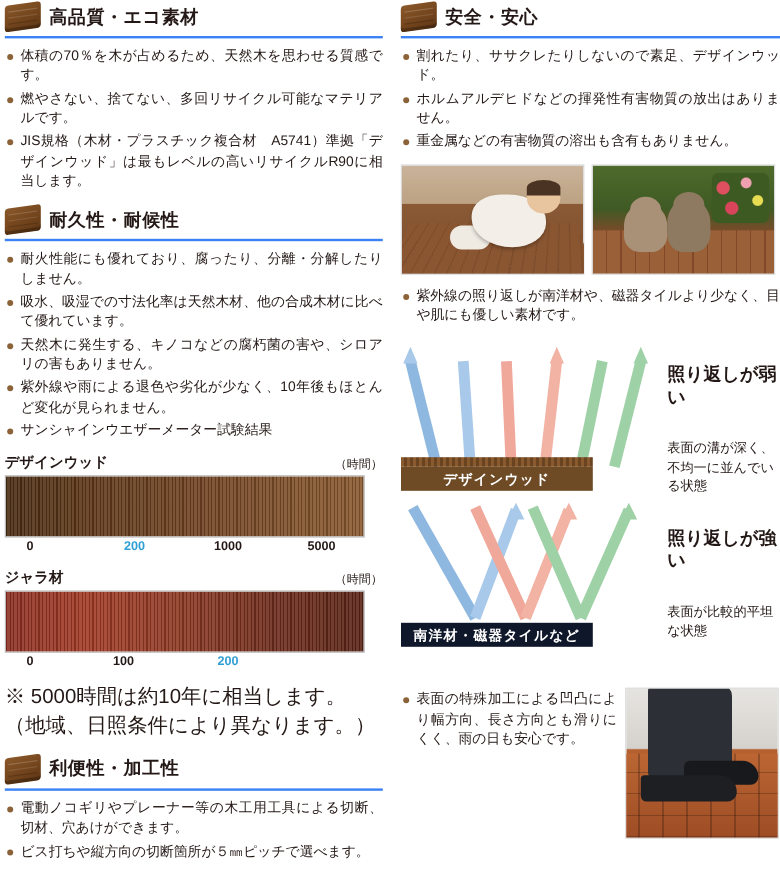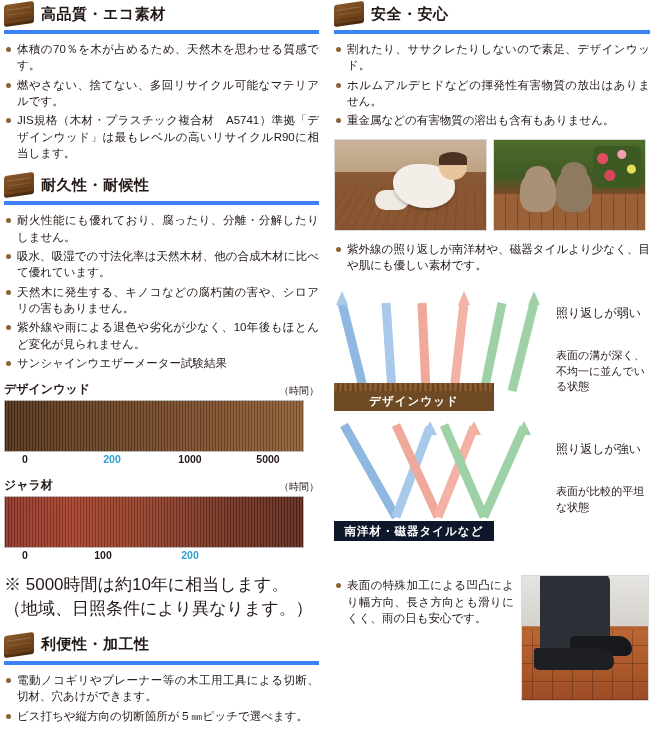--- a/index.html
+++ b/index.html
@@ -20,21 +20,21 @@
     top: 0;
     width: 315px;
   }
   .col-left { left: 4px; }
   .col-right { left: 334px; width: 316px; }
 
   
   .sec-head {
     display: flex;
     align-items: center;
-    border-bottom: 4px solid #3b82f6;
+    border-bottom: 2px solid #3b82f6;
     padding-bottom: 2px;
     margin-bottom: 7px;
     font-family: Liberation Serif, serif;
   }
   .sec-icon {
     width: 30px; height: 28px;
     margin-right: 7px;
     flex: 0 0 auto;
     position: relative;
   }
@@ -273,22 +273,22 @@
     left: 48px; top: 60px;
     width: 62px; height: 20px;
     background: #17191c;
     border-radius: 6px 16px 8px 6px;
   }
 
   
   .diagram { position: relative; width: 316px; margin: 6px 0 10px 0; }
   .diag-sub { position: absolute; }
   .diag-title {
-    font-size: 12px;
-    font-weight: normal;
+    font-size: 15px;
+    font-weight: bold;
   }
   .diag-text {
     font-size: 11px;
     line-height: 1.4;
     margin-top: 26px;
   }
   .bar {
     position: absolute;
     height: 20px;
     width: 160px;

